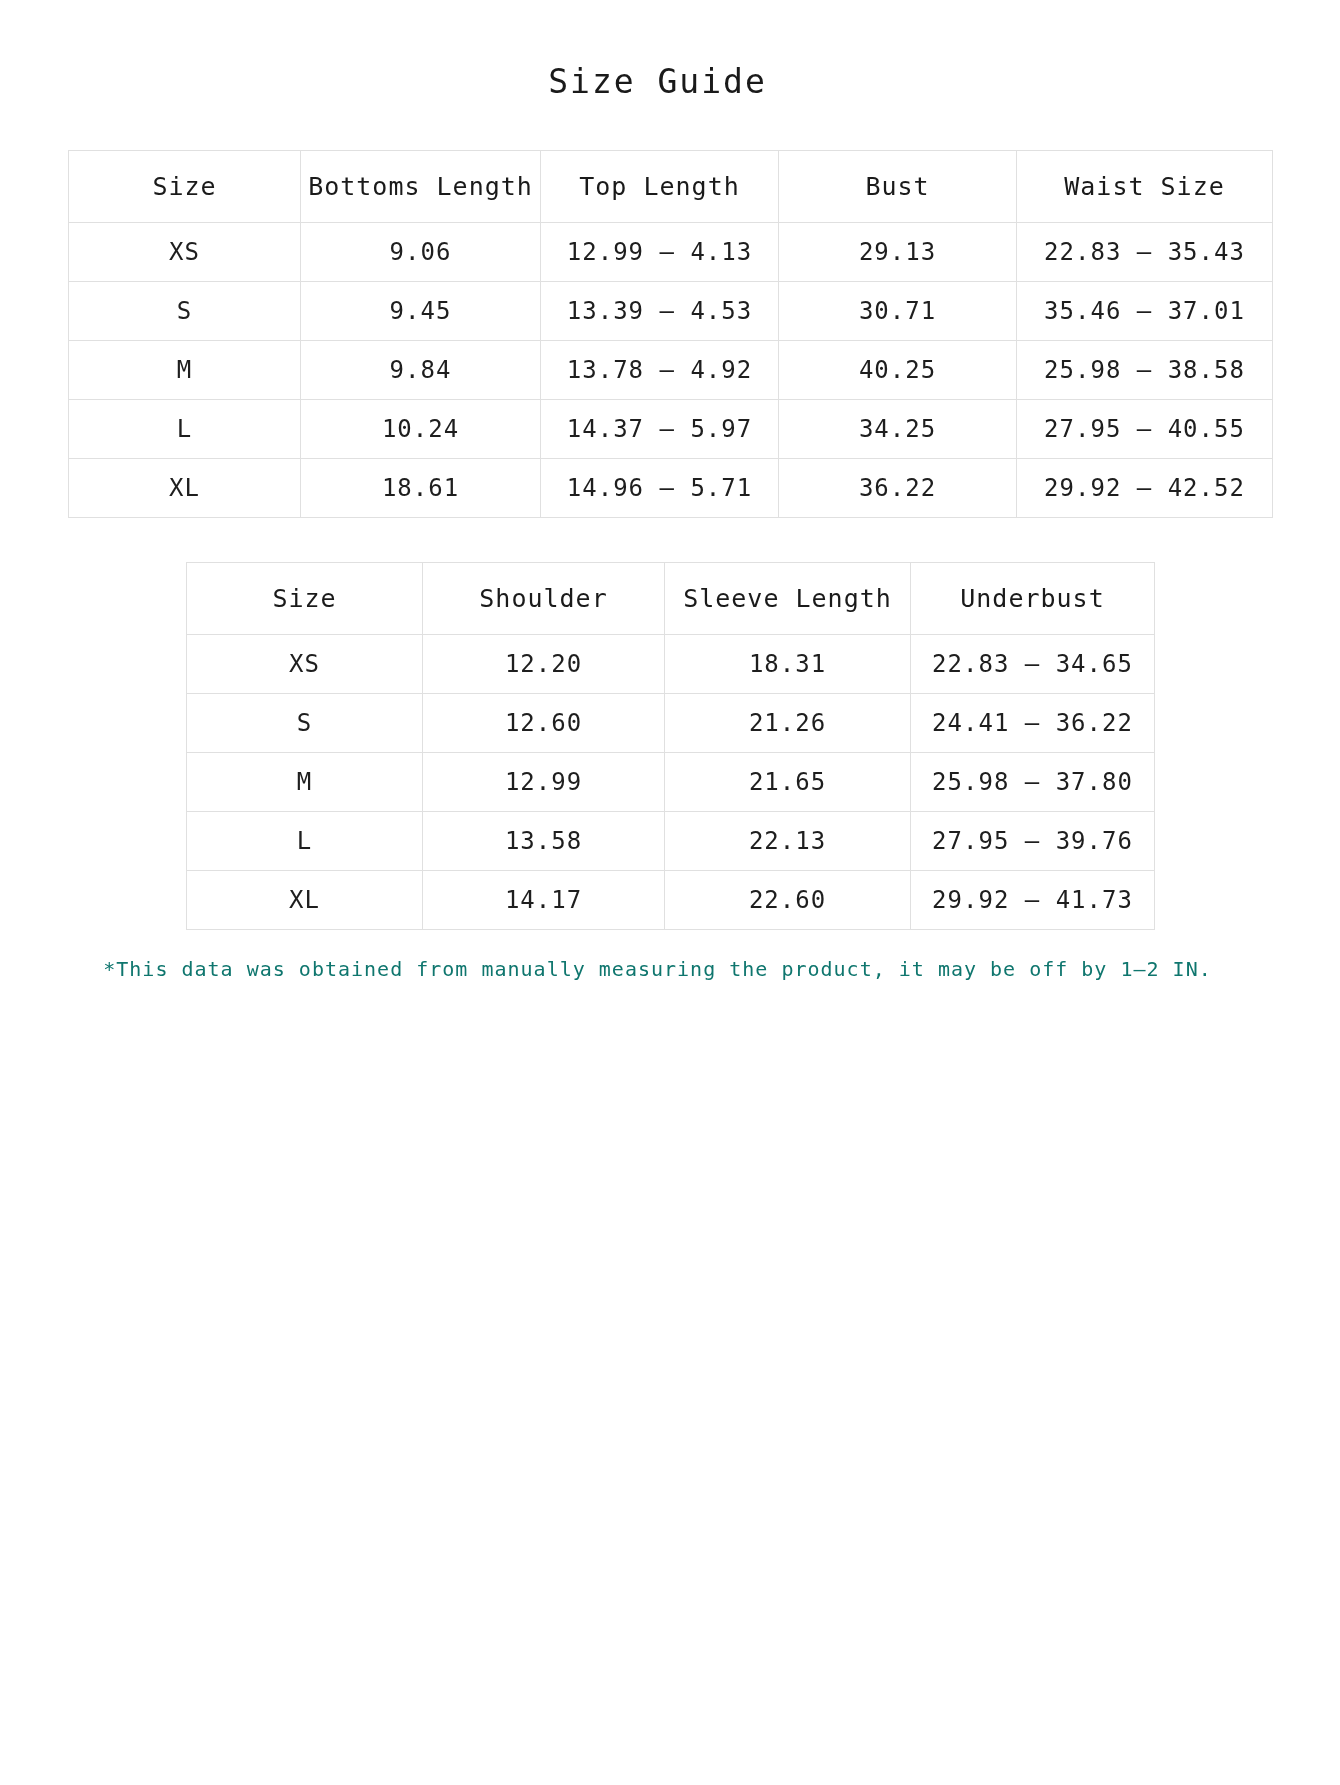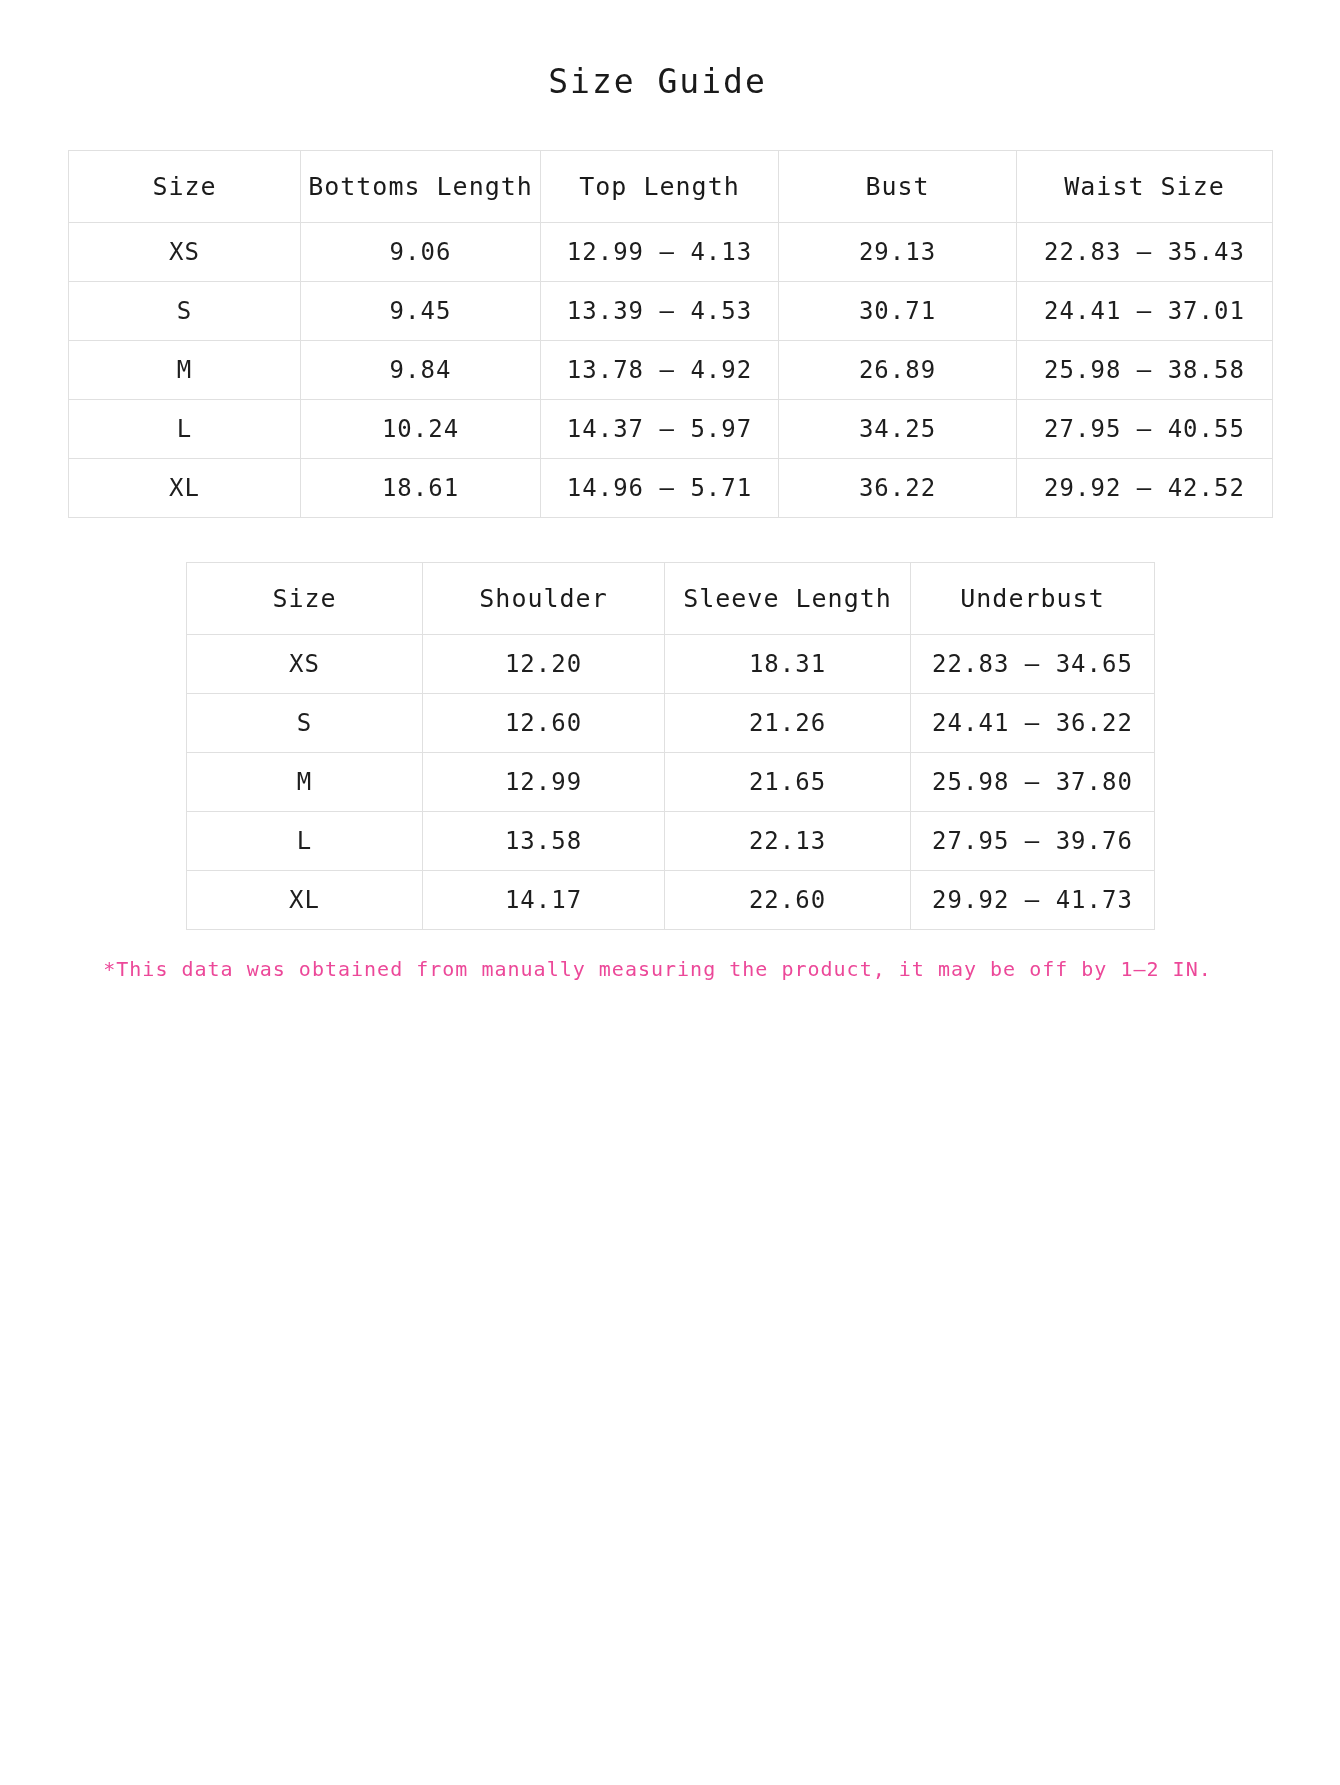--- a/index.html
+++ b/index.html
@@ -97,21 +97,21 @@
   .table-two .col-size      { width: 236px; }
   .table-two .col-shoulder  { width: 242px; }
   .table-two .col-sleeve    { width: 246px; }
   .table-two .col-underbust { width: 244px; }
 
   .footnote {
     margin-top: 26px;
     text-align: center;
     font-family: "DejaVu Sans Mono", monospace;
     font-size: 20px;
-    color: #ec4899;
+    color: #0f766e;
     letter-spacing: 1px;
     line-height: 1.3;
   }
 
   .size-cell { font-size: 24px; margin-left: 40px; }
 </style>
 </head>
 <body>
 
 <div class="page">
@@ -142,27 +142,27 @@
           <td>9.06</td>
           <td>12.99 – 4.13</td>
           <td>29.13</td>
           <td>22.83 – 35.43</td>
         </tr>
         <tr>
           <td class="size-cell">S</td>
           <td>9.45</td>
           <td>13.39 – 4.53</td>
           <td>30.71</td>
-          <td>24.41 – 37.01</td>
+          <td>35.46 – 37.01</td>
         </tr>
         <tr>
           <td class="size-cell">M</td>
           <td>9.84</td>
           <td>13.78 – 4.92</td>
-          <td>26.89</td>
+          <td>40.25</td>
           <td>25.98 – 38.58</td>
         </tr>
         <tr>
           <td class="size-cell">L</td>
           <td>10.24</td>
           <td>14.37 – 5.97</td>
           <td>34.25</td>
           <td>27.95 – 40.55</td>
         </tr>
         <tr>

